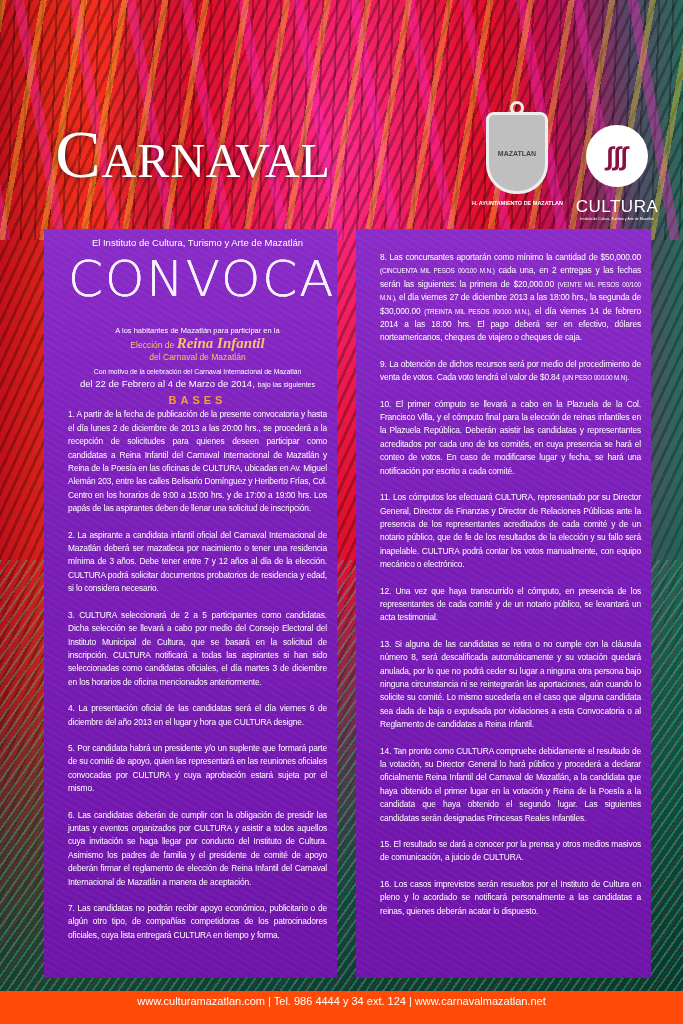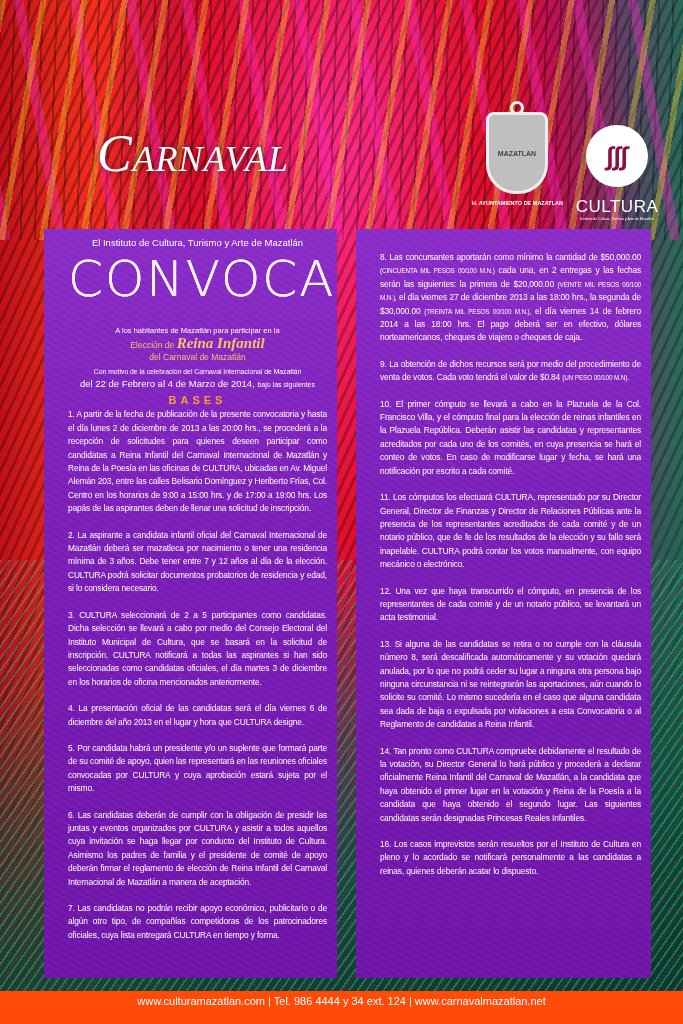--- a/index.html
+++ b/index.html
@@ -21,21 +21,21 @@
       repeating-linear-gradient(92deg, rgba(0,0,0,0.28) 0 2px, transparent 2px 14px);
   }
   .lower-streaks {
     position:absolute; left:0; top:560px; width:683px; height:464px;
     background:
       repeating-linear-gradient(125deg, rgba(60,200,150,0.35) 0 2px, transparent 2px 7px),
       repeating-linear-gradient(125deg, rgba(220,30,40,0.25) 0 1px, transparent 1px 11px),
       linear-gradient(180deg, transparent, rgba(10,50,40,0.6));
   }
   .title-wrap { position:absolute; left:38px; top:128px; width:310px; text-align:center; color:#fff; font-family:"Liberation Serif", serif; }
-  .title-main { font-size:52px; letter-spacing:1px; line-height:52px; font-variant:small-caps; text-shadow:0 0 6px rgba(0,0,0,0.5);font-style:italic; }
+  .title-main { font-size:68px; letter-spacing:1px; line-height:52px; font-variant:small-caps; text-shadow:0 0 6px rgba(0,0,0,0.5); }
   .title-sub { font-size:32px; line-height:34px; font-variant:small-caps; letter-spacing:1px; text-shadow:0 0 6px rgba(0,0,0,0.5); }
   .logo-ayto { position:absolute; left:472px; top:112px; width:90px; height:115px; text-align:center; }
   .shield {
     width:62px; height:82px; margin:0 auto; background:#bfbfbf;
     border:3px solid #eee; border-radius:8px 8px 30px 30px;
     display:flex; align-items:center; justify-content:center;
     color:#444; font-size:7px; font-weight:bold; position:relative;
   }
   .shield .anchor { position:absolute; top:-14px; left:50%; transform:translateX(-50%); width:14px; height:14px; border:3px solid #eee; border-radius:50%; }
   .logo-ayto .caption { color:#fff; font-size:5.5px; margin-top:6px; font-weight:bold; white-space:nowrap; }
@@ -129,16 +129,17 @@
   </p>
   <p>
     <span>9. La obtención de dichos recursos será por medio del procedimiento de venta de votos. Cada voto tendrá el valor de $0.84</span>
     <span class="sm">(UN PESO 00/100 M.N).</span>
   </p>
   <p>10. El primer cómputo se llevará a cabo en la Plazuela de la Col. Francisco Villa, y el cómputo final para la elección de reinas infantiles en la Plazuela República. Deberán asistir las candidatas y representantes acreditados por cada uno de los comités, en cuya presencia se hará el conteo de votos. En caso de modificarse lugar y fecha, se hará una notificación por escrito a cada comité.</p>
   <p>11. Los cómputos los efectuará CULTURA, representado por su Director General, Director de Finanzas y Director de Relaciones Públicas ante la presencia de los representantes acreditados de cada comité y de un notario público, que de fe de los resultados de la elección y su fallo será inapelable. CULTURA podrá contar los votos manualmente, con equipo mecánico o electrónico.</p>
   <p>12. Una vez que haya transcurrido el cómputo, en presencia de los representantes de cada comité y de un notario público, se levantará un acta testimonial.</p>
   <p>13. Si alguna de las candidatas se retira o no cumple con la cláusula número 8, será descalificada automáticamente y su votación quedará anulada, por lo que no podrá ceder su lugar a ninguna otra persona bajo ninguna circunstancia ni se reintegrarán las aportaciones, aún cuando lo solicite su comité. Lo mismo sucedería en el caso que alguna candidata sea dada de baja o expulsada por violaciones a esta Convocatoria o al Reglamento de candidatas a Reina Infantil.</p>
   <p>14. Tan pronto como CULTURA compruebe debidamente el resultado de la votación, su Director General lo hará público y procederá a declarar oficialmente Reina Infantil del Carnaval de Mazatlán, a la candidata que haya obtenido el primer lugar en la votación y Reina de la Poesía a la candidata que haya obtenido el segundo lugar. Las siguientes candidatas serán designadas Princesas Reales Infantiles.</p>
+  <p>15. El resultado se dará a conocer por la prensa y otros medios masivos de comunicación, a juicio de CULTURA.</p>
   <p>16. Los casos imprevistos serán resueltos por el Instituto de Cultura en pleno y lo acordado se notificará personalmente a las candidatas a reinas, quienes deberán acatar lo dispuesto.</p>
 </div>
 
 <div class="footer-bar">www.culturamazatlan.com | Tel. 986 4444 y 34 ext. 124 | www.carnavalmazatlan.net</div>
 
 </body></html>

